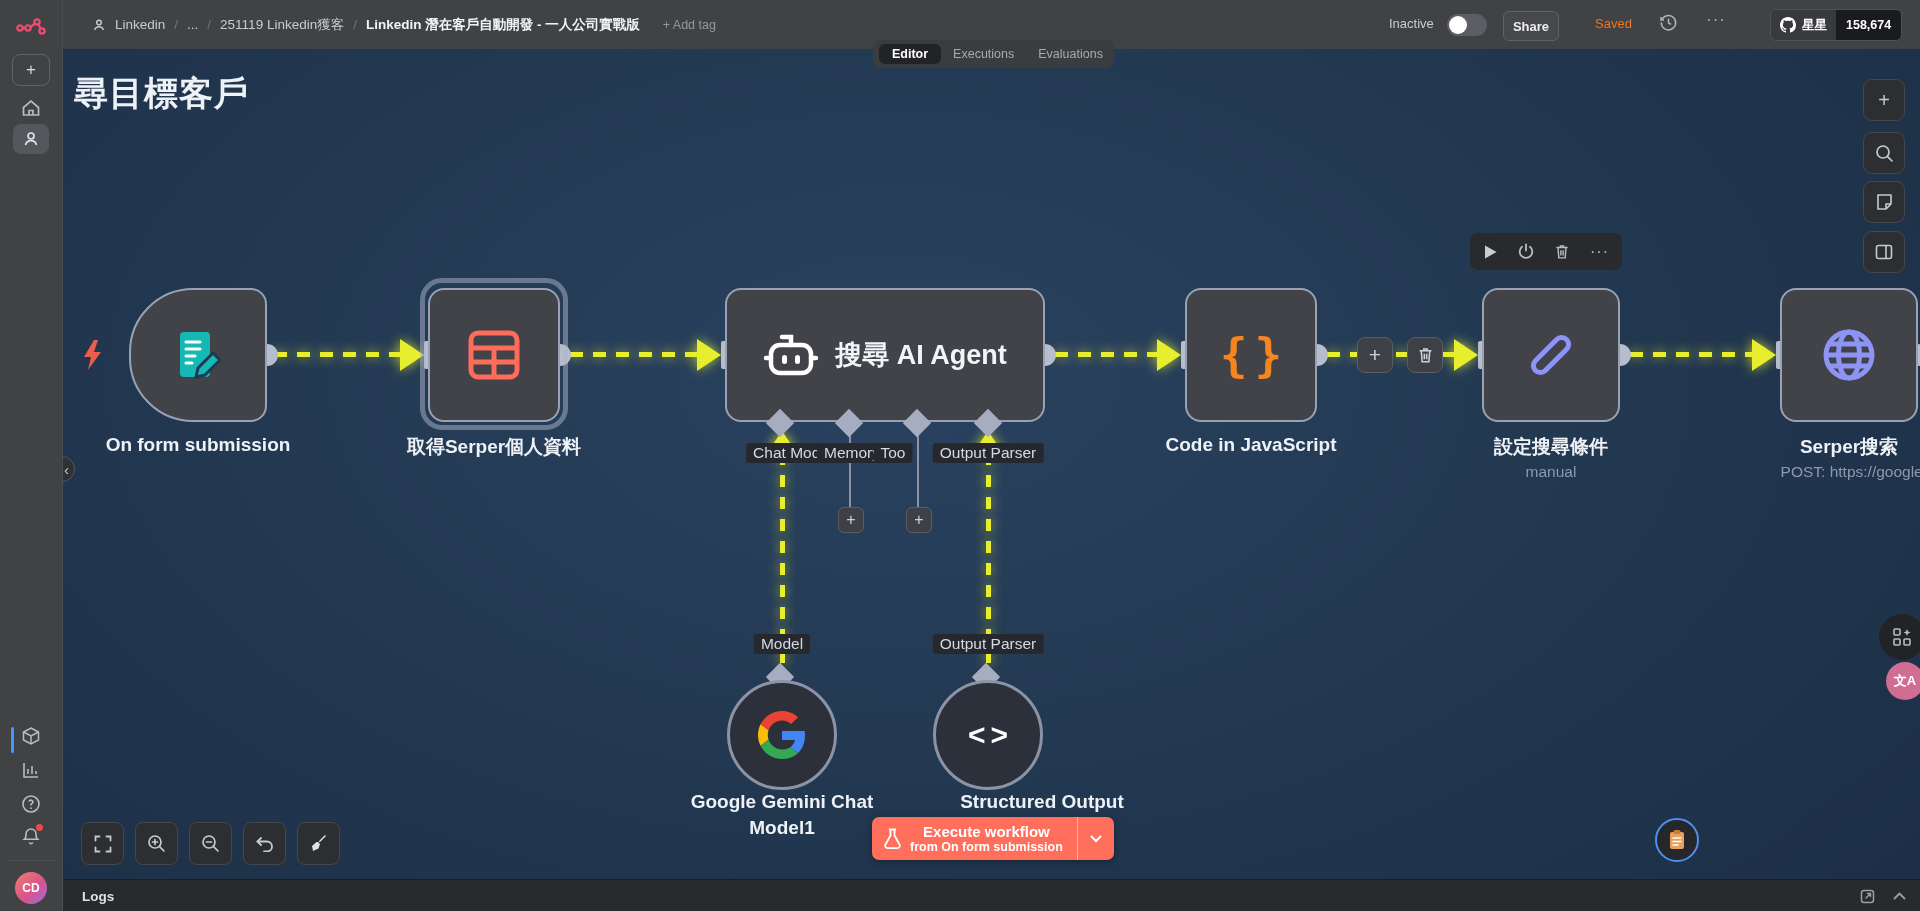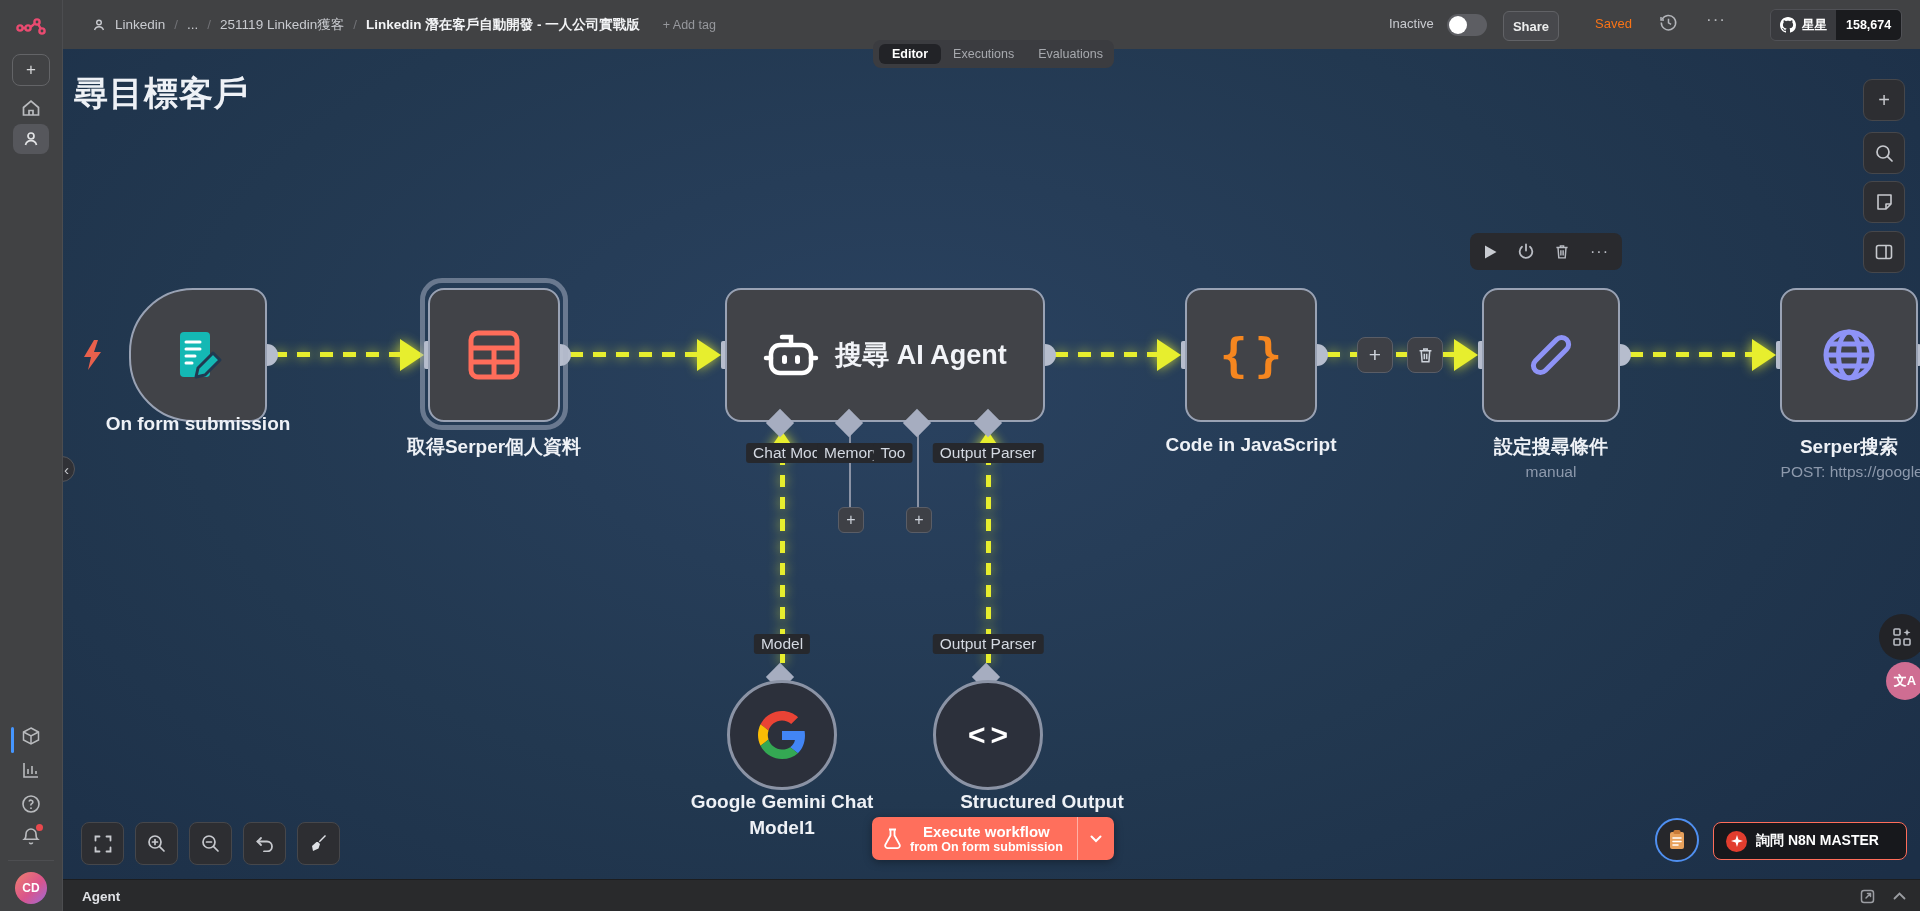--- a/index.html
+++ b/index.html
@@ -241,21 +241,21 @@
         </svg>
     </div>
 
     <div class="node" style="left:67px;top:239px;width:138px;border-radius:64px 16px 16px 64px;">
       <svg width="54" height="54" viewBox="0 0 54 54">
         <rect x="9" y="4" width="30" height="45" rx="4" fill="#14b8b4"></rect>
         <path d="M15 14h14M15 21h14M15 28h9M15 35h6" stroke="#fff" stroke-width="3" stroke-linecap="round"></path>
         <path d="M27 40 42 25l7 7-15 15-9 2z" fill="#14b8b4" stroke="#223850" stroke-width="3" stroke-linejoin="round"></path>
       </svg>
     </div>
-    <div class="nlabel" style="left:136px;top:364px;">On form submission</div>
+    <div class="nlabel" style="left:136px;top:385px;">On form submission</div>
 
     <div class="node" style="left:366px;top:239px;">
       <svg width="56" height="52" viewBox="0 0 56 52" fill="none" stroke="#ff6d5a" stroke-width="5" stroke-linejoin="round">
         <rect x="5" y="4" width="46" height="44" rx="7"></rect>
         <path d="M5 19h46M5 33h46M28 19v29"></path>
       </svg>
     </div>
     <div class="nlabel" style="left:432px;top:385px;">取得Serper個人資料</div>
 
     <div class="node" style="left:663px;top:239px;width:320px;">
@@ -423,32 +423,24 @@
       </div>
     </div>
 
     <div class="abs" style="left:1593px;top:769px;width:44px;height:44px;border-radius:50%;background:#26272b;border:2px solid #4f8ff0;display:flex;align-items:center;justify-content:center;box-sizing:border-box;">
       <svg width="18" height="22" viewBox="0 0 18 22">
         <rect x="2" y="3" width="14" height="17" rx="2" fill="#e8a15c"></rect>
         <rect x="5.5" y="1" width="7" height="4" rx="1.5" fill="#c97b38"></rect>
         <path d="M5 9h8M5 12.5h8M5 16h5" stroke="#fff" stroke-width="1.6" stroke-linecap="round"></path>
       </svg>
     </div>
-    <div class="assistant">
-      <div class="ai-dot">
-        <svg width="12" height="12" viewBox="0 0 12 12">
-            <path d="M6 0l1.4 4.6L12 6 7.4 7.4 6 12 4.6 7.4 0 6l4.6-1.4z" fill="#fff"></path>
-          </svg>
-      </div>
-      <span class="lbl">詢問 N8N MASTER</span>
-    </div>
   </div>
 
   <div id="logsbar">
-    <span style="margin-left:20px;font-size:13.5px;font-weight:bold;color:#dfe1e5;">Agent</span>
+    <span style="margin-left:20px;font-size:13.5px;font-weight:bold;color:#dfe1e5;">Logs</span>
     <div style="margin-left:auto;display:flex;align-items:center;gap:18px;margin-right:14px;">
       <svg width="15" height="15" viewBox="0 0 15 15" fill="none" stroke="#9b9da2" stroke-width="1.5">
           <rect x="1.5" y="1.5" width="12" height="12" rx="2.5"></rect>
           <path d="M6 9 10.5 4.5M7.5 4.5h3v3" stroke-linecap="round"></path>
         </svg>
       <svg width="13" height="8" viewBox="0 0 13 8" fill="none" stroke="#9b9da2" stroke-width="1.8" stroke-linecap="round">
           <path d="M1.5 6.5 6.5 1.5l5 5"></path>
         </svg>
     </div>
   </div>

